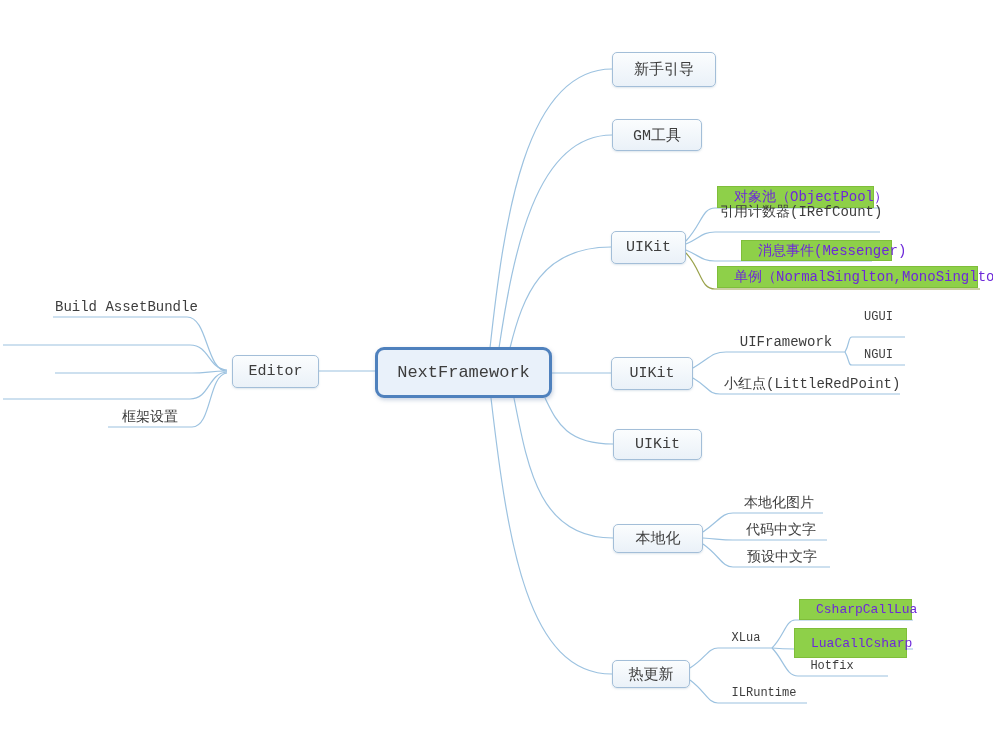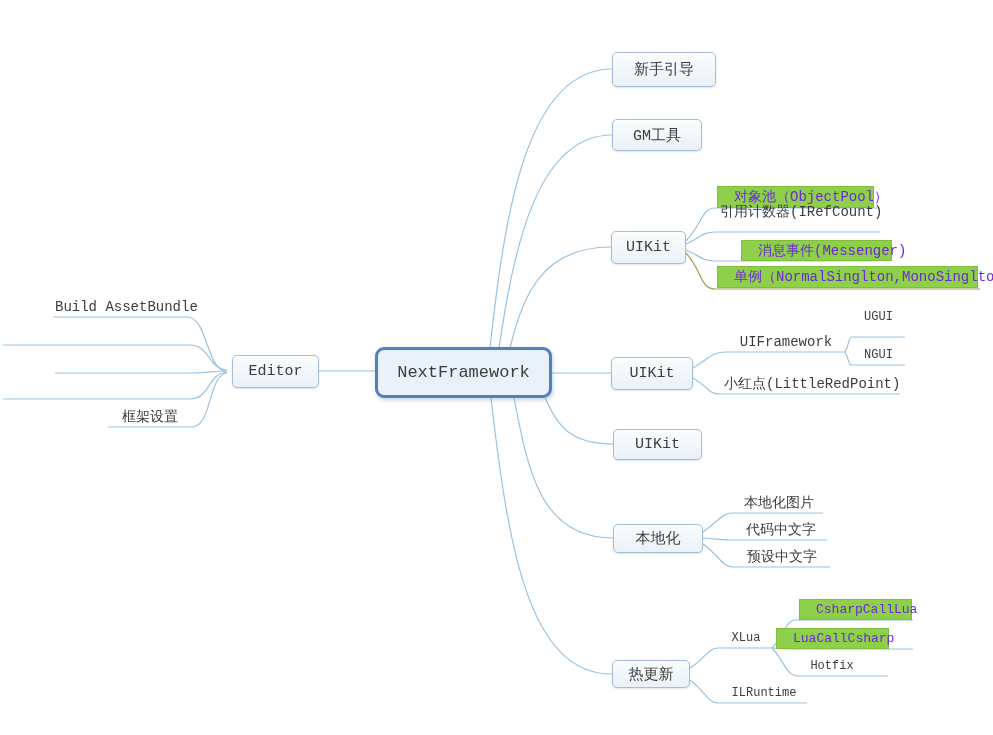--- a/index.html
+++ b/index.html
@@ -109,17 +109,17 @@
   <div class="lbl lbl-sm" style="left:852px;top:309px;width:53px">UGUI</div>
   <div class="lbl lbl-sm" style="left:852px;top:347px;width:53px">NGUI</div>
   <div class="lbl" style="left:724px;top:375px;width:174px">小红点(LittleRedPoint)</div>
 
   <div class="lbl" style="left:735px;top:494px;width:88px">本地化图片</div>
   <div class="lbl" style="left:735px;top:521px;width:92px">代码中文字</div>
   <div class="lbl" style="left:735px;top:548px;width:94px">预设中文字</div>
 
   <div class="lbl lbl-sm" style="left:720px;top:630px;width:52px">XLua</div>
   <div class="hl hl-sm" style="left:799px;top:599px;width:113px;height:21px">CsharpCallLua</div>
-  <div class="hl hl-sm" style="left:776px;top:628px;width:113px;height:21px">LuaCallCsharp</div>
+  <div class="hl hl-sm" style="left:794px;top:628px;width:113px;height:30px">LuaCallCsharp</div>
   <div class="lbl lbl-sm" style="left:801px;top:658px;width:62px">Hotfix</div>
   <div class="lbl lbl-sm" style="left:721px;top:685px;width:86px">ILRuntime</div>
 
 </div>
 
 </body></html>

